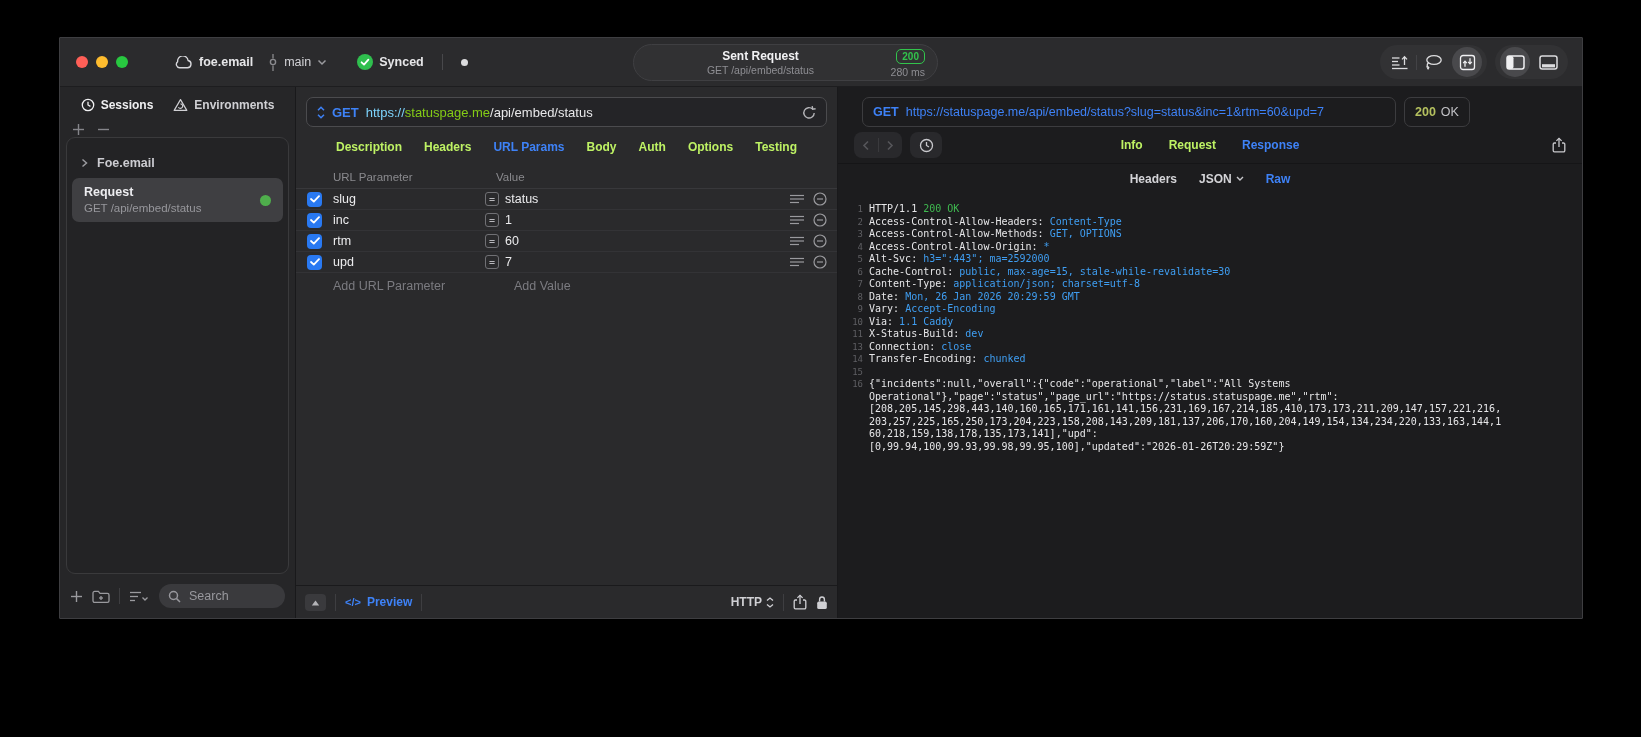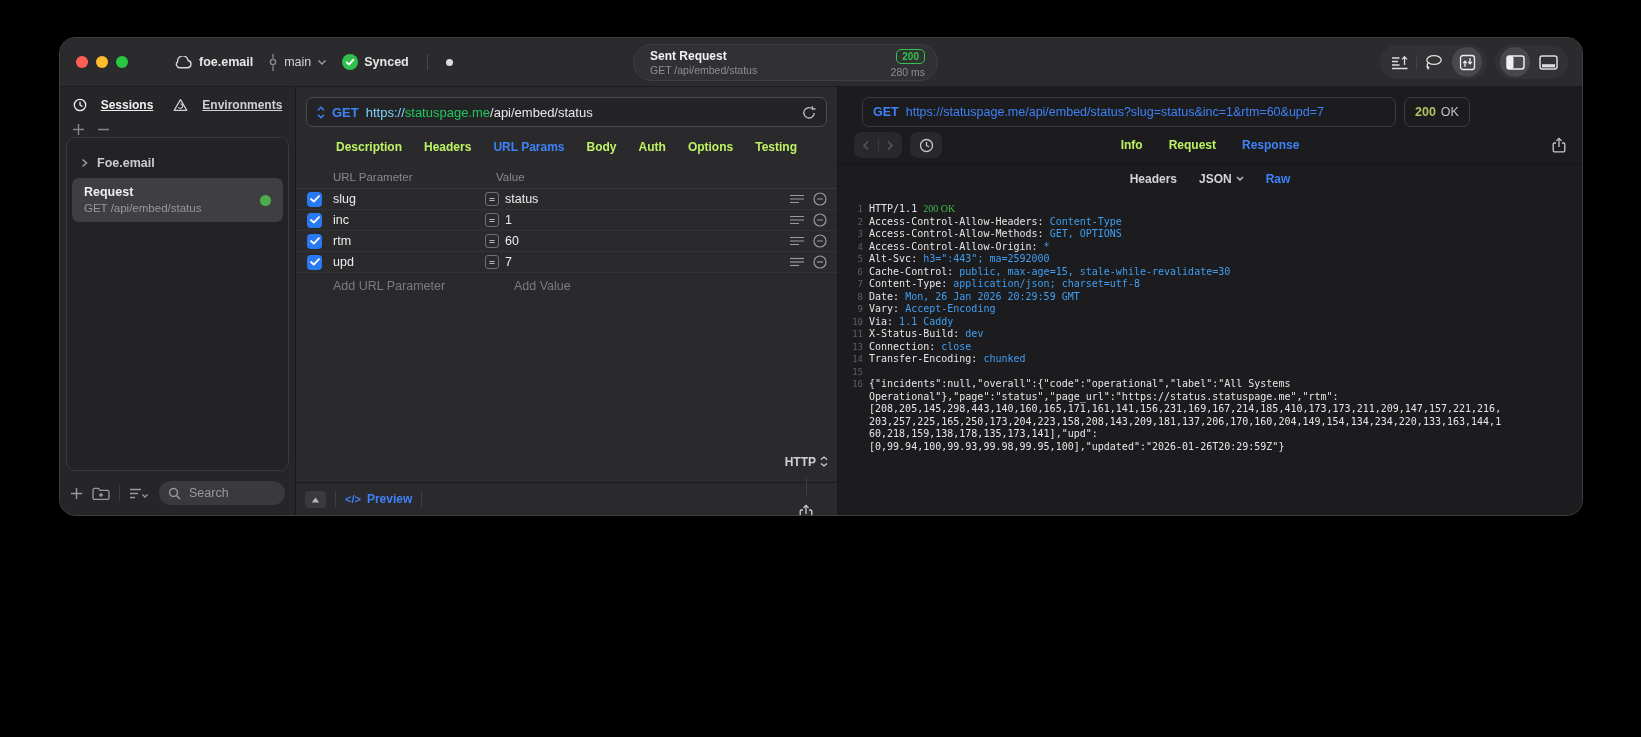--- a/index.html
+++ b/index.html
@@ -1,92 +1,92 @@
 <!DOCTYPE html>
 <html><head>
 <meta charset="utf-8">
 <style>
   html,body{margin:0;padding:0;background:#000;}
   *{box-sizing:border-box;}
   #stage{position:relative;width:1641px;height:737px;background:#000;font-family:"Liberation Sans",sans-serif;overflow:hidden;}
-  #window{position:absolute;left:59px;top:37px;width:1524px;height:479px;background:#29292b;border:1px solid #3e3e41;border-radius:16px;overflow:hidden;display:flex;flex-direction:column;box-shadow:0 24px 70px rgba(0,0,0,.65);}
+  #window{position:absolute;left:59px;top:37px;width:1524px;height:582px;background:#29292b;border:1px solid #3e3e41;border-radius:1px;overflow:hidden;display:flex;flex-direction:column;box-shadow:0 24px 70px rgba(0,0,0,.65);}
 
   
   .titlebar{height:49px;flex:none;background:#2b2b2d;display:flex;align-items:center;position:relative;border-bottom:1px solid #1d1d1f;}
   .lights{display:flex;gap:8px;padding-left:16px;}
   .light{width:12px;height:12px;border-radius:50%;}
   .light.r{background:#ff5f57}.light.y{background:#febc2e}.light.g{background:#28c840}
   .tb-cluster{display:flex;align-items:center;gap:7px;margin-left:46px;color:#e6e6e8;font-size:12.5px;}
   .tb-item{display:flex;align-items:center;gap:6px;}
   .tb-proj{font-weight:700;}
   .tb-branch{color:#d2d2d6;margin-left:8px;}
-  .tb-sync{margin-left:8px;font-weight:600;}
+  .tb-sync{margin-left:23px;font-weight:600;}
   .tb-sep{width:1px;height:16px;background:#48484b;margin:0 11px;}
   .tb-dot{width:7px;height:7px;border-radius:50%;background:#dcdcde;}
   .sent-pill{position:absolute;left:573px;top:6px;width:305px;height:37px;background:#313133;border:1px solid #3f3f42;border-radius:19px;}
-  .sp-center{position:absolute;left:16px;right:66px;top:4px;text-align:left;}
+  .sp-center{position:absolute;left:16px;right:66px;top:4px;text-align:center;}
   .sp-title{font-size:12px;font-weight:700;color:#f2f2f4;}
   .sp-sub{font-size:10.5px;color:#8e8e93;margin-top:1px;}
   .sp-right{position:absolute;right:12px;top:4px;display:flex;flex-direction:column;align-items:flex-end;gap:2px;}
   .badge-200{color:#32c44c;border:1px solid #32c44c;border-radius:5px;font-size:10px;font-weight:700;padding:0 5px;line-height:13px;}
   .sp-dur{color:#8e8e93;font-size:10.5px;}
   .tb-icons{position:absolute;right:14px;top:7px;display:flex;gap:8px;}
   .icon-group{display:flex;align-items:center;background:#323234;border-radius:17px;height:34px;padding:0 3px;}
   .ig-slot{width:33px;height:34px;display:flex;align-items:center;justify-content:center;color:#dcdcde;}
   .ig-slot.hl{width:30px;height:30px;background:#49494c;border-radius:50%;margin:0 2px;}
   .ig-div{width:1px;height:15px;background:#434346;}
 
   
   .main{flex:1;display:flex;min-height:0;}
 
   
   .sidebar{width:236px;flex:none;background:#262628;border-right:1px solid #19191b;display:flex;flex-direction:column;}
   .sb-tabs{height:32px;margin-top:2px;display:flex;align-items:center;justify-content:center;gap:20px;font-size:12px;}
-  .sb-tab{display:flex;align-items:center;gap:14px;color:#d0d0d4;font-weight:600;text-decoration:underline;}
+  .sb-tab{display:flex;align-items:center;gap:6px;color:#d0d0d4;font-weight:600;}
   .sb-tab.active{color:#f0f0f2;}
   .sb-controls{height:16px;display:flex;align-items:center;gap:12px;padding:0 12px;color:#85858a;}
   .sb-panel{flex:1;margin:0 6px 6px;border:1px solid #3a3a3c;border-radius:9px;background:#232325;overflow:hidden;padding-top:10px;min-height:0;}
   .tree-row{height:29px;display:flex;align-items:center;gap:9px;padding:0 14px;color:#cbcbd0;font-size:12.5px;font-weight:600;}
   .req-card{margin:1px 5px;background:#3f3f42;border-radius:7px;padding:7px 12px 8px;position:relative;}
   .req-title{font-size:12.5px;font-weight:700;color:#ededf0;}
   .req-sub{font-size:11.5px;color:#97979c;margin-top:3px;}
   .green-dot{position:absolute;right:12px;top:50%;margin-top:-5.5px;width:11px;height:11px;border-radius:50%;background:#4fae4c;}
   .sb-footer{height:38px;flex:none;display:flex;align-items:center;gap:9px;padding:0 10px 6px;color:#9a9a9e;}
   .sb-fdiv{width:1px;height:16px;background:#3e3e41;}
   .search{flex:1;height:24px;background:#3a3a3d;border-radius:13px;display:flex;align-items:center;gap:6px;padding:0 9px;}
   .search input{background:transparent;border:0;outline:0;color:#d8d8dc;font-size:12.5px;width:100%;font-family:inherit;}
   .search input::placeholder{color:#98989d;}
 
   
   .editor{width:542px;flex:none;background:#2a2a2c;border-right:1px solid #19191b;display:flex;flex-direction:column;position:relative;}
   .url-bar{margin:10px 10px 2px;height:30px;border:1px solid #4b4b4e;background:#242427;border-radius:7px;display:flex;align-items:center;padding:0 10px;gap:7px;font-size:13px;flex:none;}
   .method{color:#3e82f7;font-weight:700;}
   .u-scheme{color:#7dd3fc;}
-  .u-host{color:#22c55e;}
+  .u-host{color:#84cc16;}
   .u-path{color:#e8e8ea;}
   .url-spacer{flex:1;}
   .editor-tabs{height:36px;flex:none;display:flex;align-items:center;justify-content:center;gap:22px;font-size:12px;}
   .tab{color:#bef264;font-weight:600;}
   .tab.active{color:#3e82f7;}
   .pt-head{display:flex;align-items:center;height:24px;font-size:11.5px;color:#8a8a8e;border-bottom:1px solid #38383b;padding-left:37px;}
   .pt-head .col-name{width:163px;}
   .pt-row{display:flex;align-items:center;height:21px;border-bottom:1px solid #333336;padding:0 10px 0 11px;font-size:12.5px;}
   .cbx{width:15px;height:15px;border-radius:4px;background:#2979f2;display:flex;align-items:center;justify-content:center;flex:none;}
   .p-name{margin-left:11px;width:152px;color:#ececee;}
   .eq-box{width:14px;height:14px;border:1px solid #707074;border-radius:3px;color:#b8b8bc;font-size:10px;display:flex;align-items:center;justify-content:center;flex:none;font-family:"DejaVu Sans Mono",monospace;}
   .p-val{margin-left:6px;color:#ececee;flex:1;}
   .row-icons{display:flex;align-items:center;gap:9px;color:#9a9a9e;}
   .pt-add{display:flex;align-items:center;height:25px;font-size:12.5px;color:#7b7b80;padding-left:37px;}
   .pt-add .add-name{width:181px;}
   .editor-footer{margin-top:auto;height:33px;flex:none;border-top:1px solid #1a1a1c;display:flex;align-items:center;padding:0 9px;gap:9px;font-size:12px;background:#2a2a2c;}
   .exp-btn{width:21px;height:17px;background:#3a3a3d;border-radius:4px;display:flex;align-items:center;justify-content:center;}
   .ef-div{width:1px;height:17px;background:#3e3e41;}
   .preview{display:flex;align-items:center;gap:6px;color:#3e82f7;font-weight:600;}
   .code-glyph{font-size:11px;font-weight:700;}
-  .ef-right{margin-left:auto;display:flex;align-items:center;gap:9px;color:#d0d0d4;flex-direction:column;}
+  .ef-right{margin-left:auto;display:flex;align-items:center;gap:9px;color:#d0d0d4;}
   .http-sel{display:flex;align-items:center;gap:4px;font-weight:600;}
 
   
   .viewer{flex:1;background:#1c1c1e;display:flex;flex-direction:column;min-width:0;}
   .vw-top{margin-top:10px;height:30px;flex:none;display:flex;align-items:center;gap:8px;padding:0 24px;}
   .vw-url{width:534px;height:30px;border:1px solid #3c3c3f;border-radius:7px;display:flex;align-items:center;gap:7px;padding:0 10px;font-size:12.5px;color:#3e82f7;white-space:nowrap;overflow:hidden;}
   .vw-url .method{font-size:12.5px;}
   .vw-status{height:30px;border:1px solid #3c3c3f;border-radius:7px;display:flex;align-items:center;gap:5px;padding:0 10px;font-size:12.5px;}
   .st-code{color:#b4c05f;font-weight:700;}
   .st-ok{color:#c2c2c6;}
@@ -98,21 +98,21 @@
   .vw-tabs{position:absolute;left:50%;transform:translateX(-50%);display:flex;gap:26px;font-size:12px;}
   .vw-share{margin-left:auto;color:#c8c8cc;}
   .vw-divider{border-top:1px solid #151517;}
   .vw-subtabs{height:30px;flex:none;display:flex;align-items:center;justify-content:center;gap:22px;font-size:12px;}
   .subtab{color:#d4d4d8;font-weight:600;display:flex;align-items:center;gap:4px;}
   .subtab.active{color:#3e82f7;}
   .response{flex:1;padding-top:9px;font-family:"DejaVu Sans Mono",monospace;font-size:10px;line-height:12.5px;color:#e6e6e8;overflow:hidden;}
   .rline{display:flex;}
   .lnum{width:31px;flex:none;text-align:right;color:#5f5f63;padding-right:6px;font-size:9px;}
   .rtext{white-space:pre;}
-  .c-green{color:#3fb950;font-family:Liberation Serif, serif;}
+  .c-green{color:#3fb950;}
   .c-val{color:#3f9ef2;}
   .body-lines div{white-space:pre;}
   svg{display:block;}
 </style>
 </head>
 <body>
 
 <div id="stage">
   <div id="window">
 

